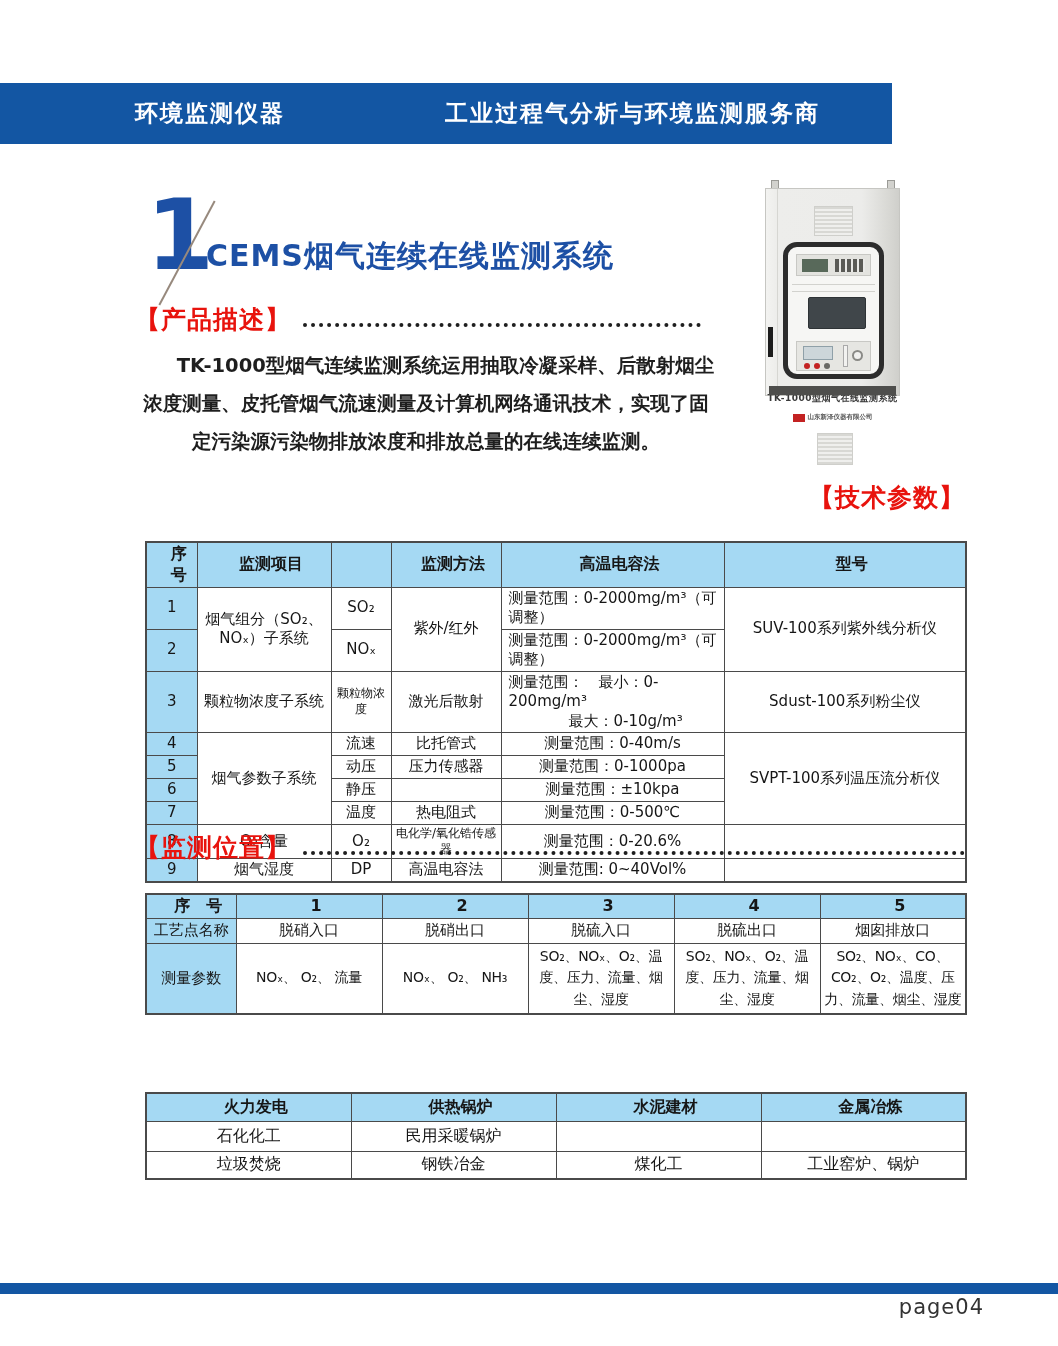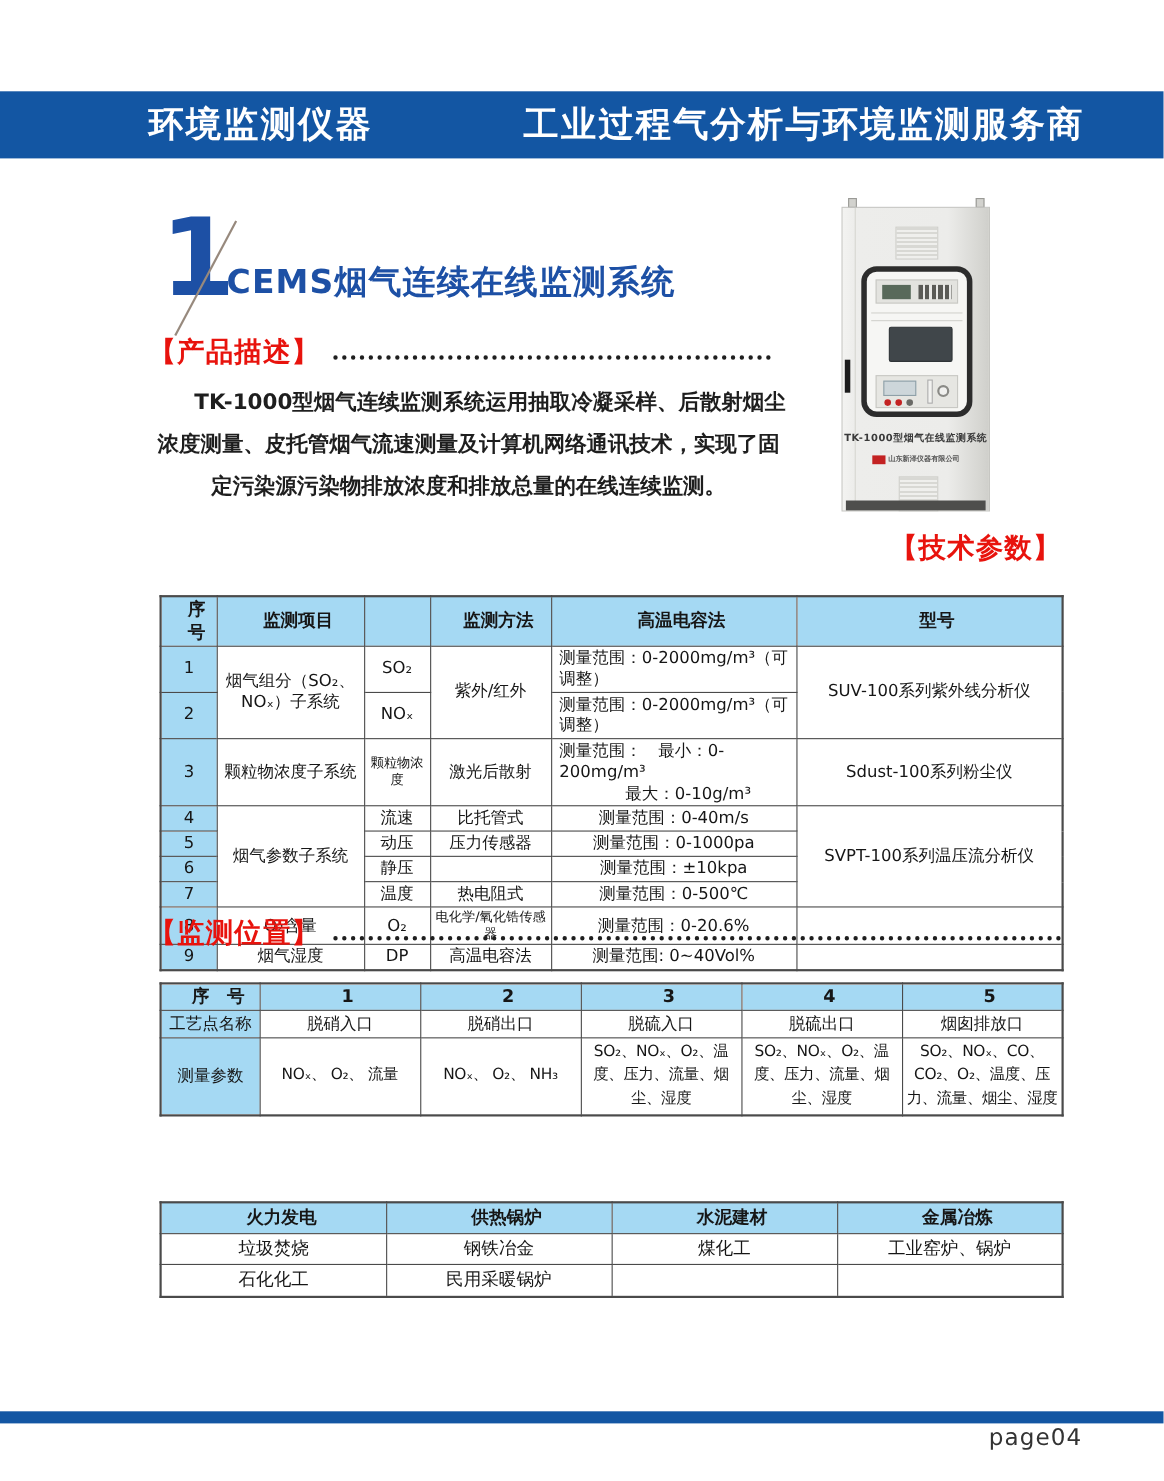--- a/index.html
+++ b/index.html
@@ -1,22 +1,22 @@
 <!DOCTYPE html>
 <html><head>
 <meta charset="utf-8">
 <style>
   html,body{margin:0;padding:0;background:#fff;}
   .page{position:relative;width:1058px;height:1346px;background:#ffffff;overflow:hidden;
         font-family:"DejaVu Sans","Liberation Sans",sans-serif;color:#222;}
 
   
-  .band{position:absolute;left:0;top:83px;width:1058px;height:61px;background:#1356a3;
+  .band{position:absolute;left:0;top:83px;width:892px;height:61px;background:#1356a3;
         color:#fff;display:flex;align-items:center;justify-content:space-between;
-        box-sizing:border-box;padding:0 72px 0 135px;font-weight:bold;font-size:32px;letter-spacing:2px;}
+        box-sizing:border-box;padding:0 72px 0 135px;font-weight:bold;font-size:23px;letter-spacing:2px;}
 
   
   .big-num{position:absolute;left:146px;top:186px;font-size:98px;font-weight:bold;color:#1d50a5;line-height:1;}
   .slash{position:absolute;left:186px;top:194px;width:2px;height:118px;background:#97897d;transform:rotate(28deg);}
   .main-title{position:absolute;left:206px;top:236px;margin:0;font-size:30px;font-weight:bold;color:#1d50a5;letter-spacing:1px;}
 
   
   .sec{position:absolute;display:flex;align-items:flex-end;}
   .sec-label{color:#e8130d;font-weight:bold;font-size:25px;line-height:1.15;letter-spacing:1px;flex:0 0 auto;}
   .dots{flex:1;border-bottom:4px dotted #1f1f1f;margin:0 0 8px 12px;}
@@ -41,21 +41,21 @@
   td.small{font-size:12px;padding:1px;}
   td.pre{white-space:pre-line;text-align:left;padding-left:7px;}
   .t2 .meas{font-size:14px;line-height:1.55;letter-spacing:-0.3px;padding:2px 3px;}
   .t3 td{font-size:16px;}
 
   
   .footer-bar{position:absolute;left:0;top:1283px;width:1058px;height:11px;background:#1356a3;}
   .page-num{position:absolute;top:1295px;right:74px;font-size:21px;color:#333;letter-spacing:1px;}
 
   
-  .cab{position:absolute;left:765px;top:188px;width:135px;height:277px;}
+  .cab{position:absolute;left:765px;top:188px;width:135px;height:208px;}
   .cab *{box-sizing:border-box;}
   .cab-hook{position:absolute;top:-8px;width:8px;height:9px;background:#d2d2ce;border:1px solid #9a9a96;}
   .cab-body{position:absolute;left:0;top:0;right:0;bottom:0;border:1px solid #c6c6c2;
             background:linear-gradient(to right,#f3f3f1 0,#ededeb 8%,#ececea 72%,#d7d7d3 93%,#cfcfcb 100%);}
   .cab-seam{position:absolute;left:11px;top:0;bottom:0;width:1px;background:#d6d6d2;}
   .cab-handle{position:absolute;left:2px;top:138px;width:5px;height:30px;background:#1c1c1c;}
   .vent{position:absolute;border:1px solid #cfcfcb;
         background:repeating-linear-gradient(to bottom,#d8d8d4 0 2px,#efefed 2px 4px);}
   .vent-top{left:48px;top:17px;width:39px;height:30px;}
   .vent-bottom{left:51px;top:244px;width:36px;height:32px;}
@@ -276,31 +276,31 @@
         <col style="width:205px">
         <col style="width:205px">
       </colgroup>
     <tbody>
         <tr class="hd" style="height:28px">
       <td class="blue">火力发电</td>
       <td class="blue">供热锅炉</td>
       <td class="blue">水泥建材</td>
       <td class="blue">金属冶炼</td>
     </tr>
+    <tr style="height:30px">
+      <td>石化化工</td>
+      <td>民用采暖锅炉</td>
+      <td></td>
+      <td></td>
+    </tr>
     <tr style="height:28px">
       <td>垃圾焚烧</td>
       <td>钢铁冶金</td>
       <td>煤化工</td>
       <td>工业窑炉、锅炉</td>
     </tr>
-    <tr style="height:30px">
-      <td>石化化工</td>
-      <td>民用采暖锅炉</td>
-      <td></td>
-      <td></td>
-    </tr>
   </tbody>
     </table>
 
   <div class="footer-bar"></div>
   <div class="page-num">page04</div>
 
 </div>
 
 </body></html>

